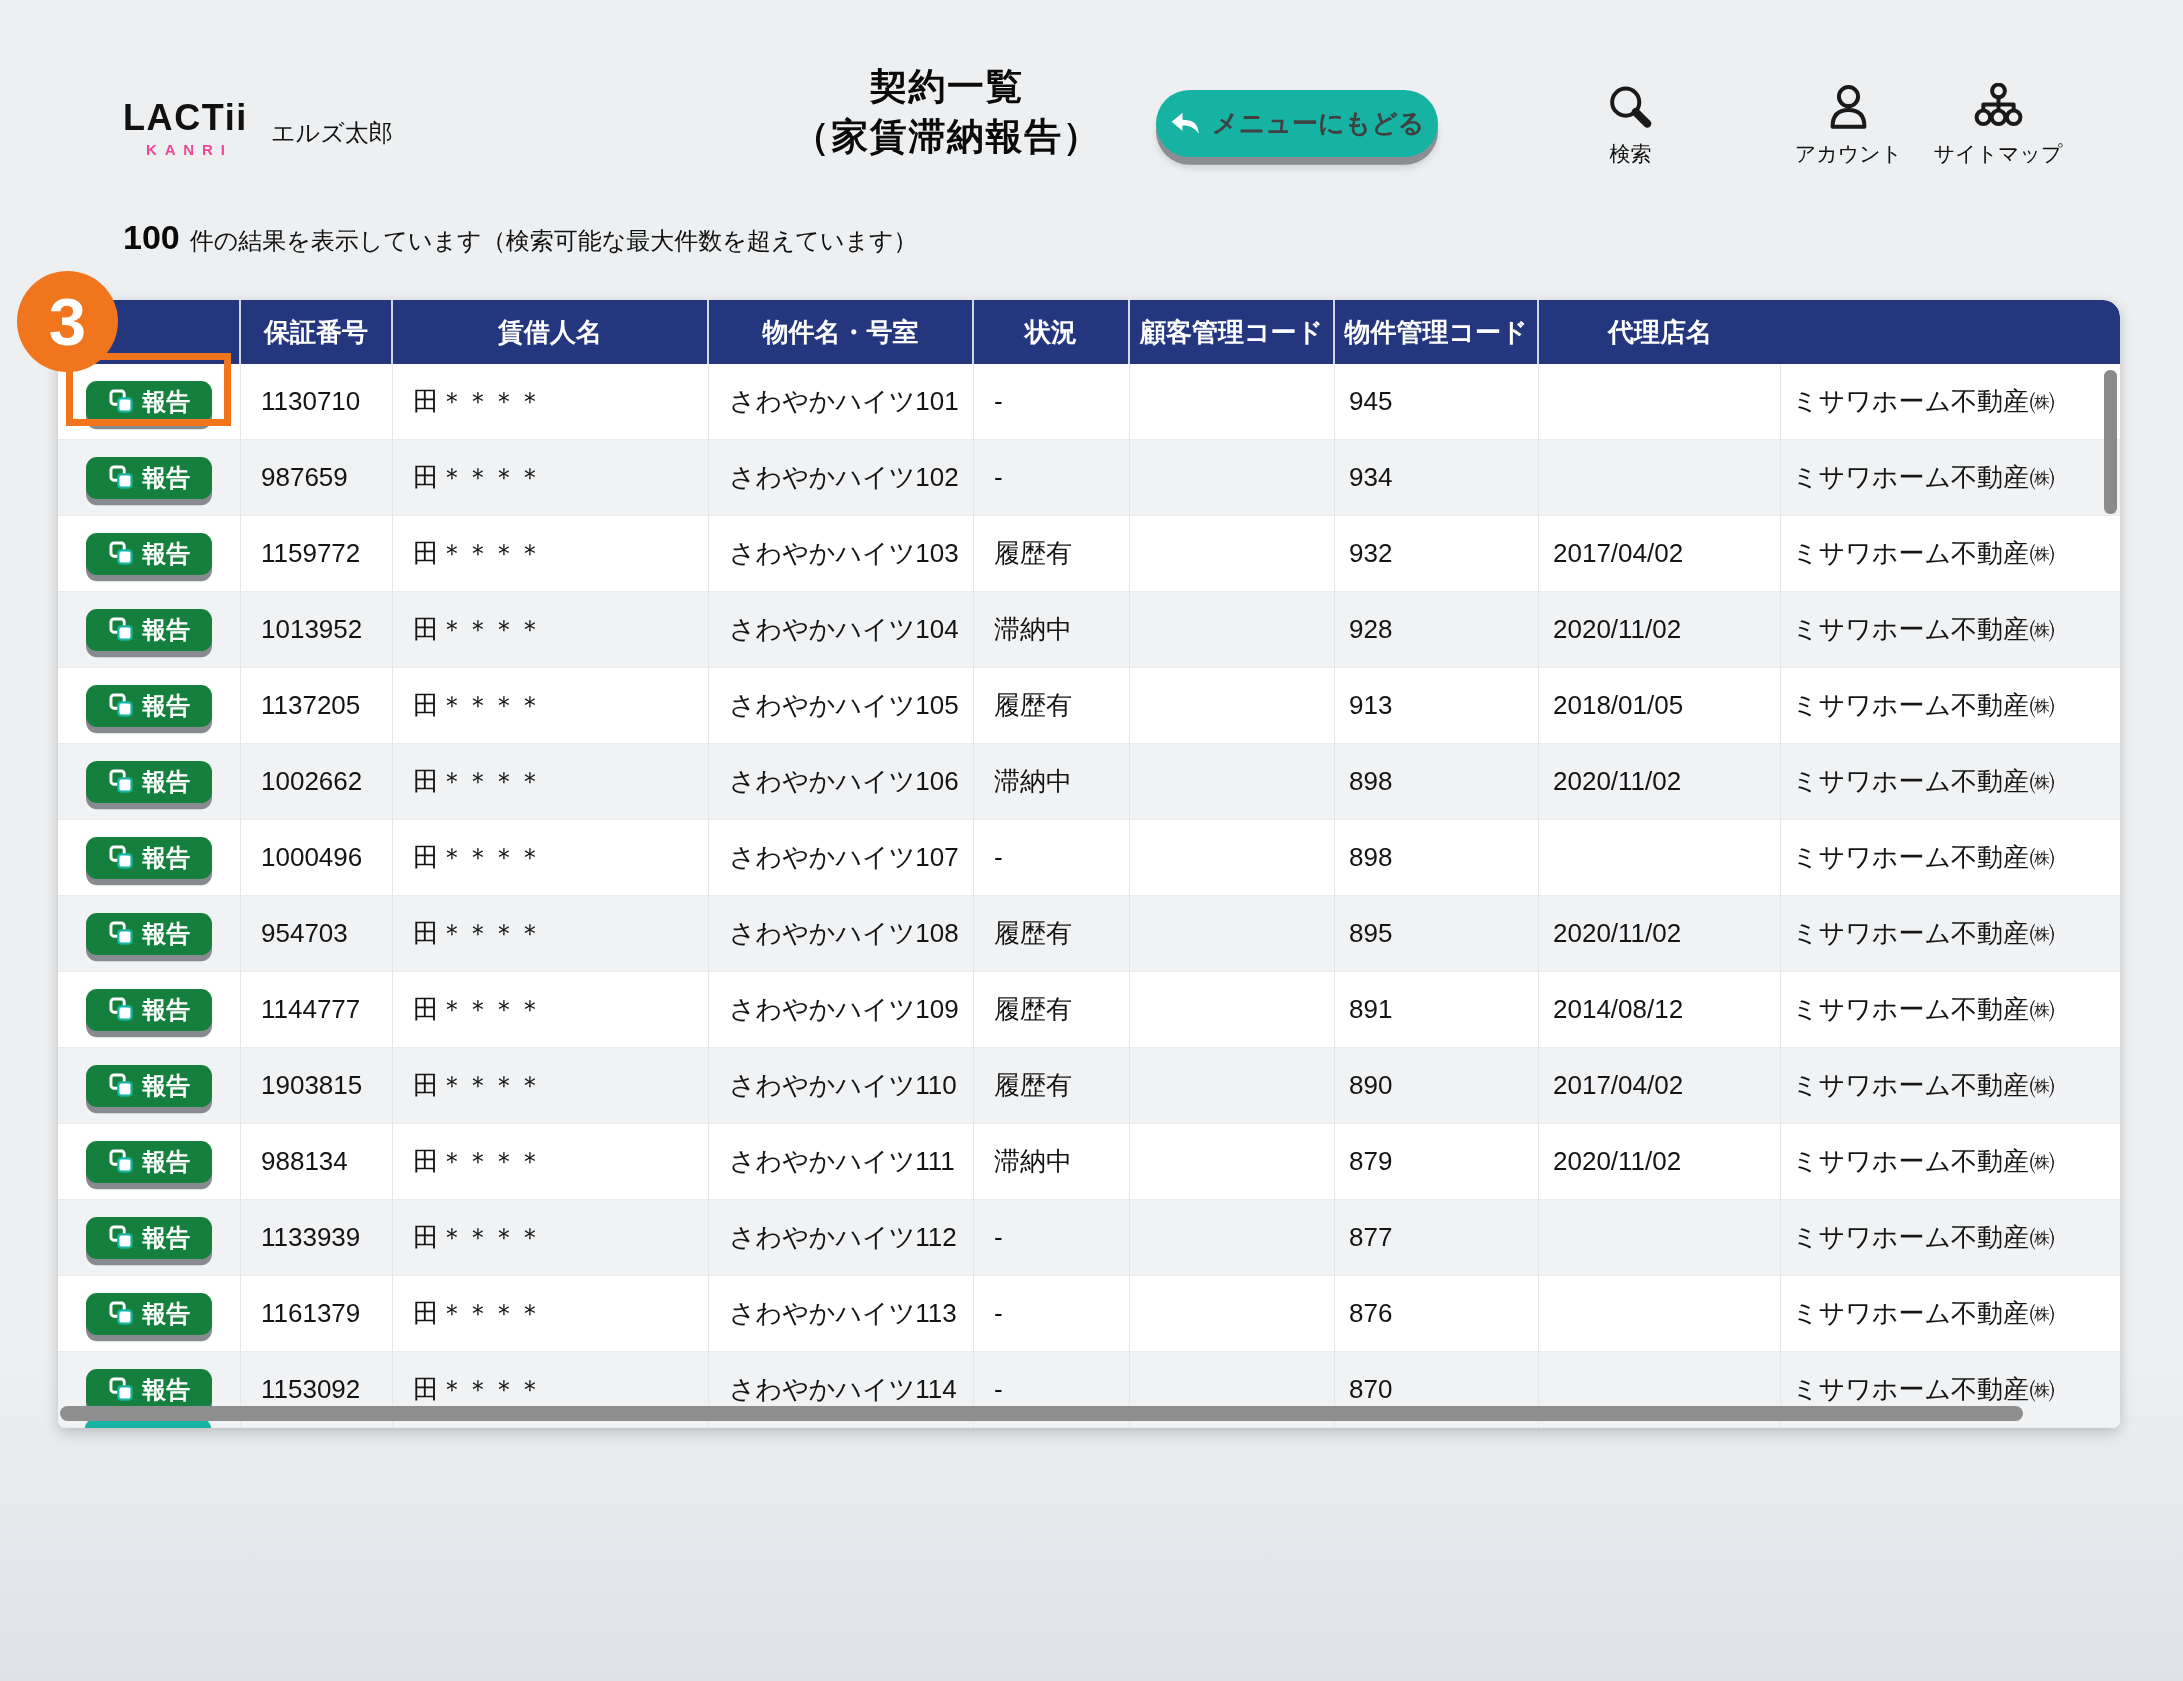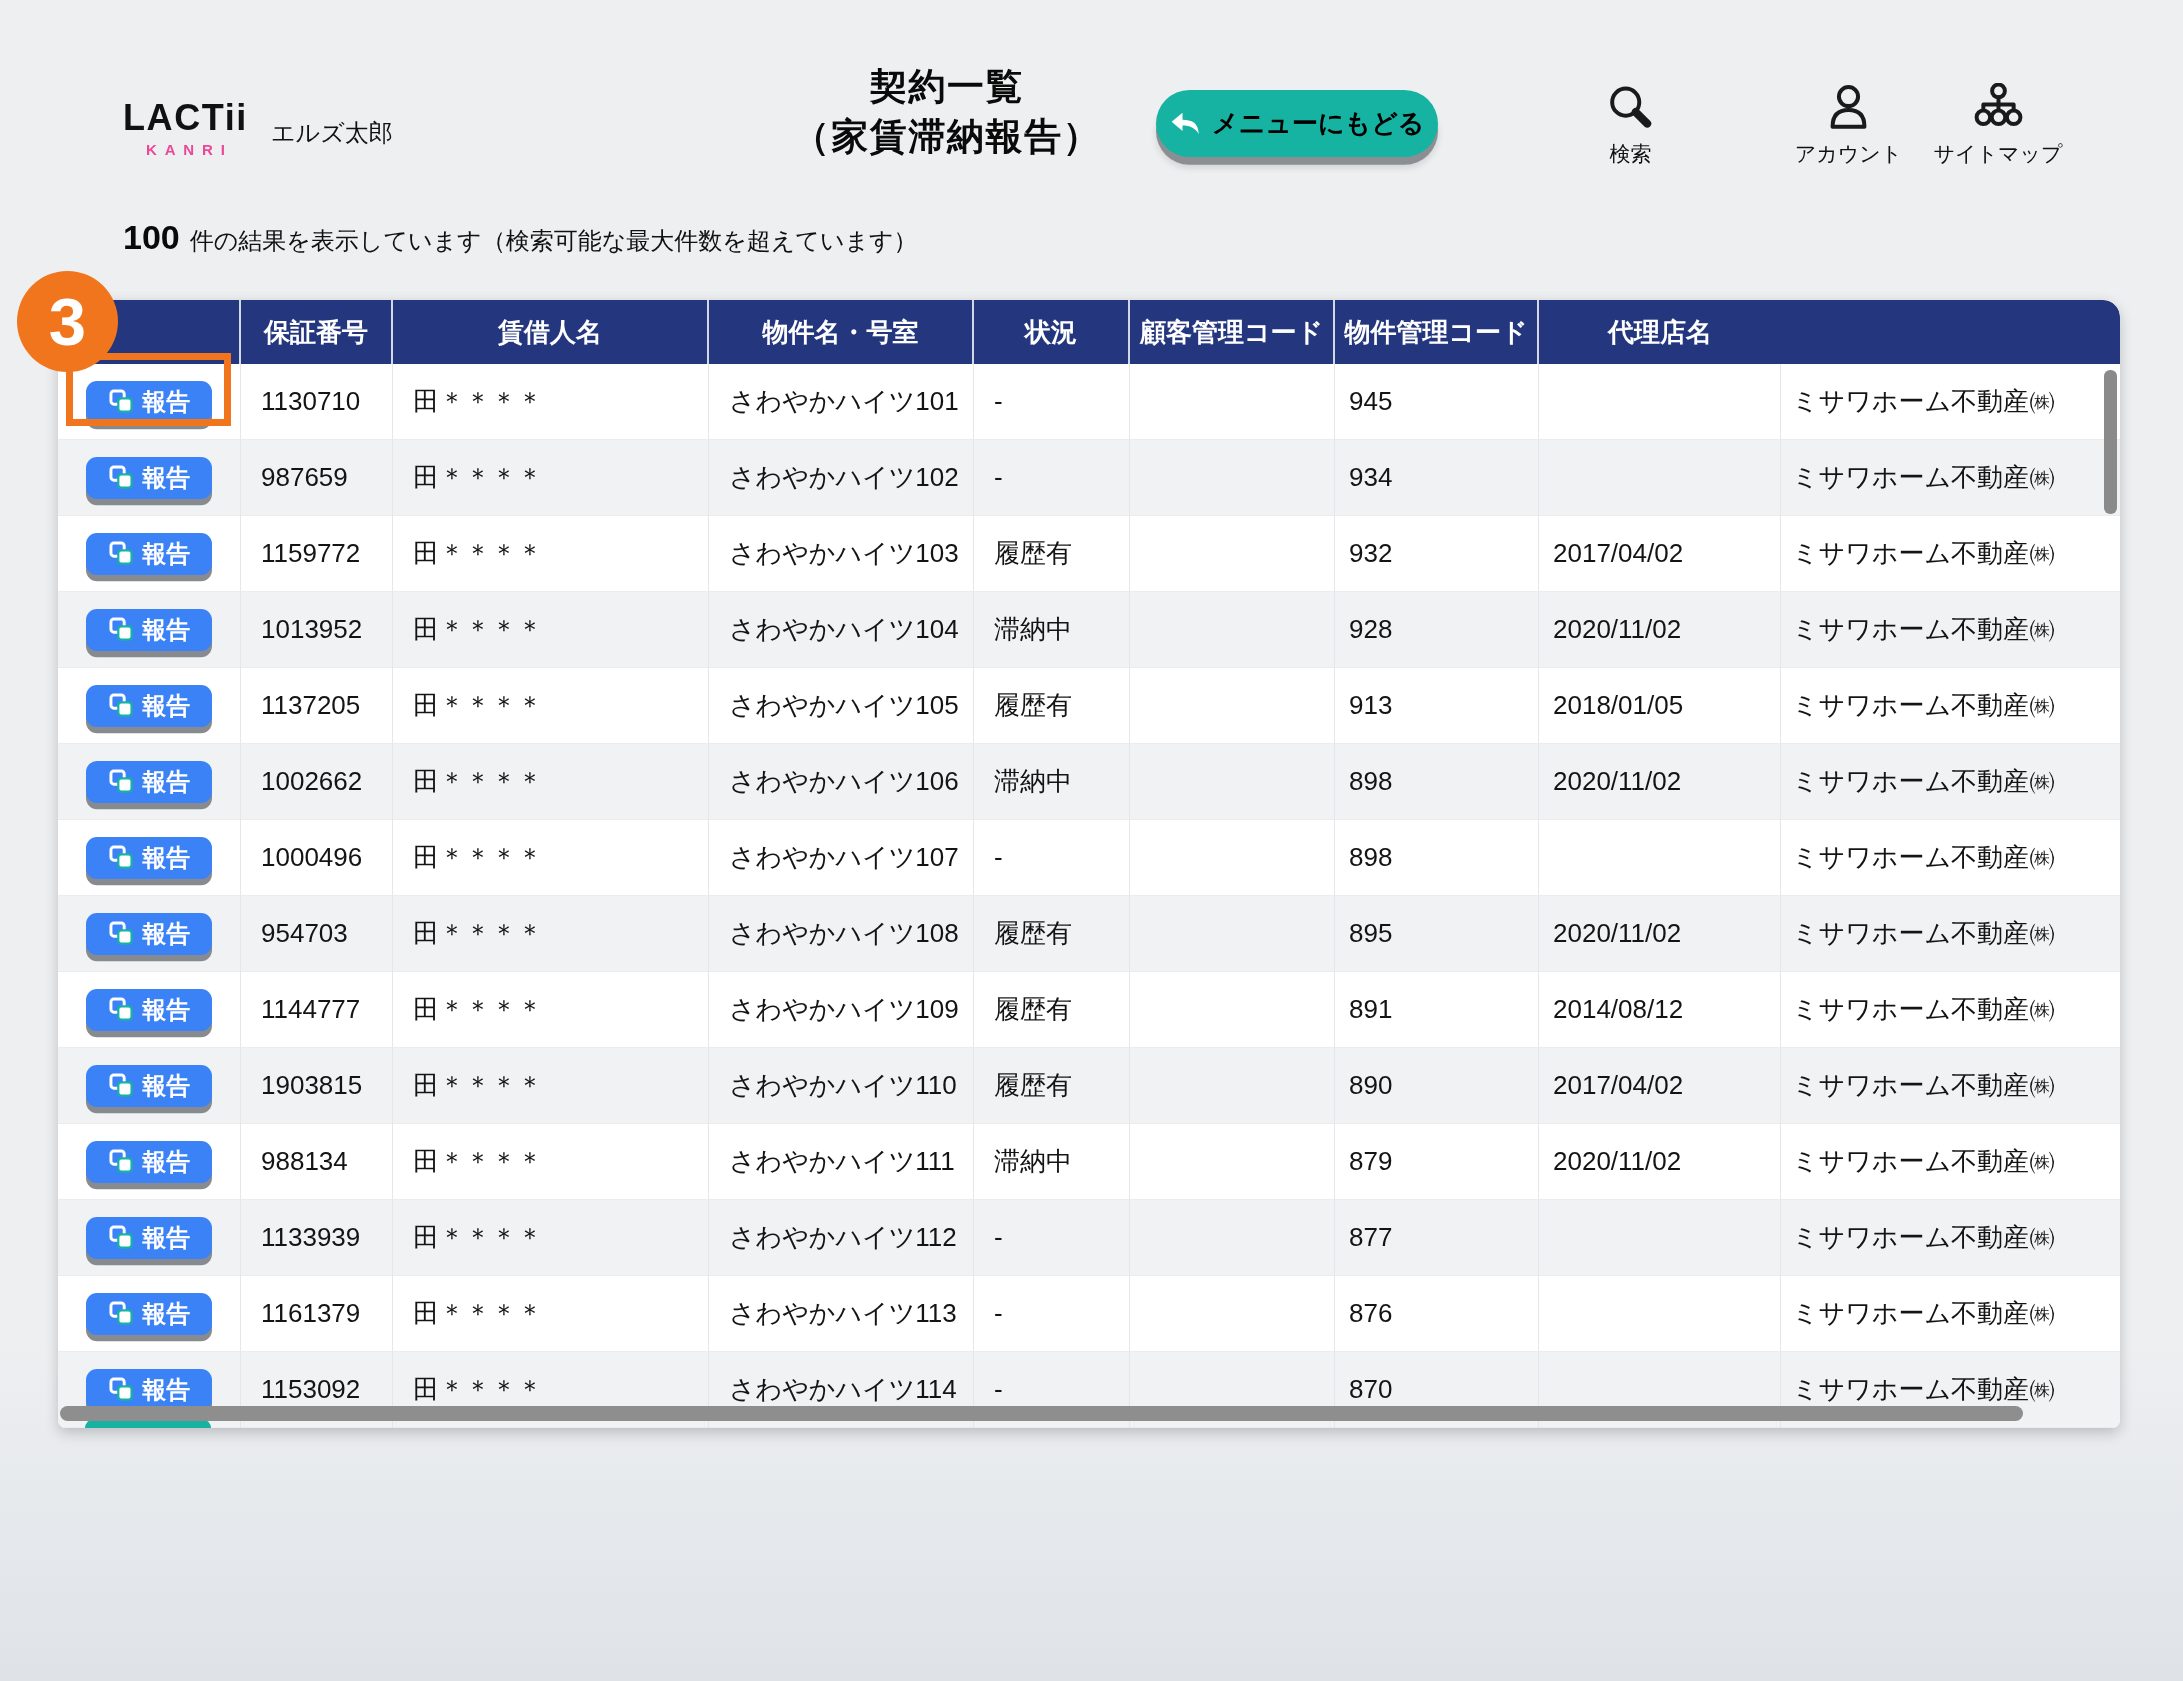--- a/index.html
+++ b/index.html
@@ -14,21 +14,21 @@
   
   .logo { position:absolute; left:123px; top:100px; text-align:center; cursor:pointer; }
   .logo-main { font-size:36px; font-weight:800; letter-spacing:1.6px; color:#111; line-height:1; }
   .logo-sub  { font-size:15px; font-weight:700; letter-spacing:7.8px; color:#ec4899; margin-top:4.7px; text-indent:7.8px; }
   .username { position:absolute; left:271px; top:117px; font-size:24px; color:#111; }
 
   .page-title { position:absolute; left:947px; top:62px; transform:translateX(-50%);
     text-align:center; font-size:37px; font-weight:900; line-height:1.35; color:#0a0a0a; letter-spacing:1.6px; }
 
   .menu-btn { position:absolute; left:1156px; top:90px; width:282px; height:67px;
-    background:#17b3a2; border:none; border-radius:34px; color:#000000; font-size:26px; font-weight:700;
+    background:#17b3a2; border:none; border-radius:34px; color:#404040; font-size:26px; font-weight:700;
     display:flex; align-items:center; justify-content:center; gap:12.5px; cursor:pointer;
     font-family:inherit; box-shadow:0 7.8px 0 #8b8f94, 0 11px 7.8px rgba(0,0,0,0.12); }
 
   .nav-item { position:absolute; top:83px; display:flex; flex-direction:column; align-items:center; cursor:pointer; }
   .nav-item svg { height:51px; }
   .nav-label { font-size:21px; color:#111; margin-top:6.2px; white-space:nowrap; }
   .nav-search  { left:1587px; width:87px; }
   .nav-account { left:1784px; width:129px; }
   .nav-sitemap { left:1924px; width:148px; }
 
@@ -47,21 +47,21 @@
     border-right:2.3px solid rgba(242,243,245,0.85); white-space:nowrap; }
   .th:last-child { border-right:none; }
   .tr { height:76px; background:#fff; }
   .tr:nth-child(even) { background:#f1f2f4; }
   .td { font-size:26px; display:flex; align-items:center; padding-left:20px;
     border-right:1.6px solid #e4e6e9; border-bottom:0.8px solid #eaecee; overflow:hidden; white-space:nowrap; }
   .td:last-child { border-right:none; padding-left:11px; }
   .td.cell-code, .td.cell-date { padding-left:14px; }
   .td.btn-cell { justify-content:center; padding-left:0; }
 
-  .report-btn { width:126px; height:42px; background:#3b82f6; border:none; border-radius:11px;
+  .report-btn { width:126px; height:42px; background:#15803d; border:none; border-radius:11px;
     color:#fff; font-size:24px; font-weight:700; font-family:inherit; cursor:pointer;
     display:flex; align-items:center; justify-content:center; gap:7.8px;
     box-shadow:0 6.2px 0 #878b90; }
 
   .partial-btn { position:absolute; left:27px; bottom:0; width:126px; height:9.4px;
     background:#17b3a2; border-radius:9.4px 9.4px 0 0; z-index:2; }
 
   .hscroll { position:absolute; left:1.6px; right:1.6px; bottom:6.2px; height:17px; z-index:3; }
   .hthumb { position:absolute; left:0; top:0.8px; width:1963px; height:15.6px; background:#8e8e8e; border-radius:7.8px; }
   .vthumb { position:absolute; right:3.1px; top:70px; width:12.5px; height:144px; background:#8a8a8a; border-radius:6.2px; z-index:3; }

